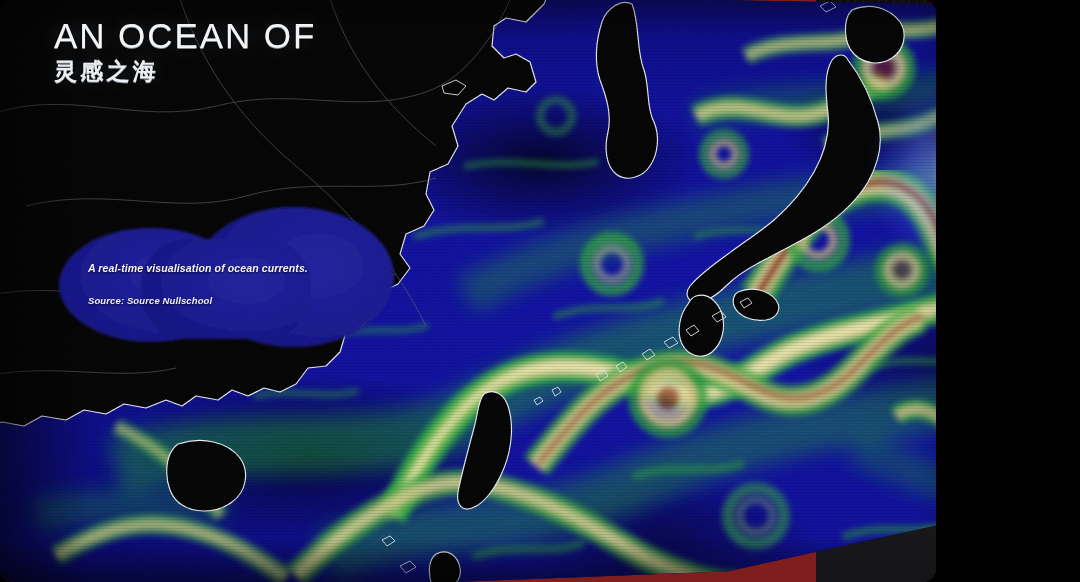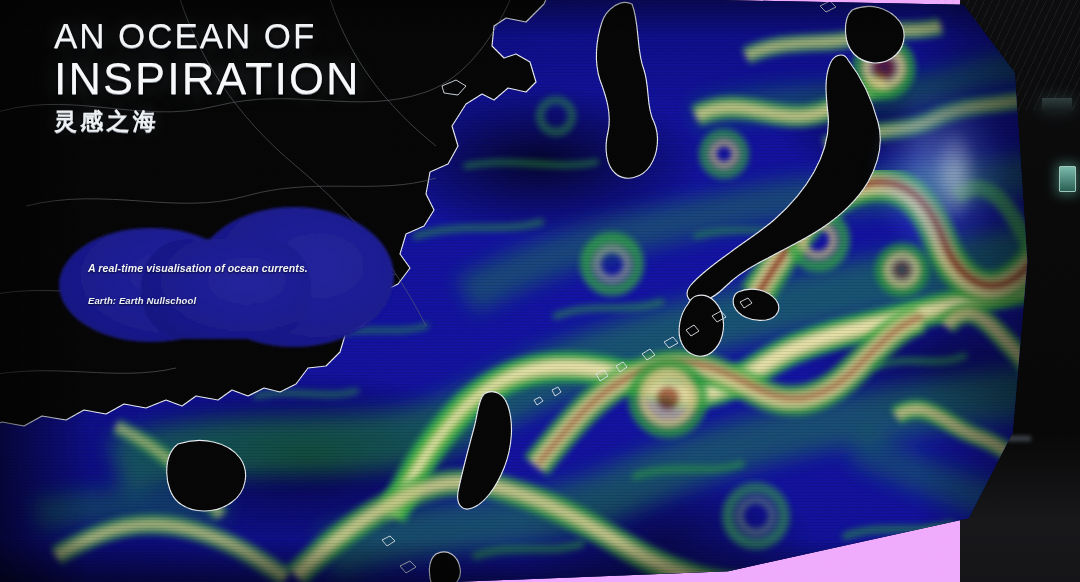--- a/index.html
+++ b/index.html
@@ -2,22 +2,23 @@
 <html><head>
 <meta charset="utf-8">
 <style>
   html,body{margin:0;padding:0;background:#000;}
   body{
     width:1080px;height:582px;overflow:hidden;
     font-family:"Liberation Sans","DejaVu Sans",sans-serif;
   }
 
   #stage{
-    position:relative;width:1080px;height:582px;overflow:hidden;
-    background:#f0abfc;
+    position:relative;width:936px;height:582px;overflow:hidden;
+    background:#7f1d1d;
+    border-radius:14px;
   }
 
   
   .room{
     position:absolute;right:0;top:0;width:120px;height:582px;
     background:
       linear-gradient(180deg,#0d0d0f 0%,#090909 40%,#060606 100%);
   }
   .room-floor{
     position:absolute;right:0;bottom:0;width:120px;height:150px;
@@ -410,21 +411,20 @@
       </svg>
     </div>
 
     <div class="glare"></div>
     <div class="glare2"></div>
     <div class="scanlines"></div>
     <div class="panel-vignette"></div>
 
     <div class="headline">
       <div class="title-line1">AN OCEAN OF</div>
-      <div class="title-line2">INSPIRATION</div>
       <div class="title-cn">灵感之海</div>
     </div>
 
     <div class="caption-blob">
       <svg viewBox="0 0 350 160" preserveAspectRatio="none">
         <defs>
           <radialGradient id="blobFill" cx="62%" cy="42%" r="72%">
             <stop offset="0%" stop-color="#24249c"></stop>
             <stop offset="55%" stop-color="#1c1c90"></stop>
             <stop offset="100%" stop-color="#14147e"></stop>
@@ -437,20 +437,20 @@
 
           <ellipse cx="105" cy="84" rx="92" ry="57" fill="url(#blobFill)"></ellipse>
 
           <ellipse cx="248" cy="76" rx="100" ry="70" fill="url(#blobFill)"></ellipse>
 
           <rect x="95" y="38" width="170" height="100" rx="46" fill="url(#blobFill)"></rect>
         </g>
       </svg>
       <div class="caption-text">
         <div class="caption-line">A real-time visualisation of ocean currents.</div>
-        <div class="caption-source">Earth: Earth Nullschool</div>
+        <div class="caption-source">Source: Source Nullschool</div>
       </div>
     </div>
 
   </div>
 
   <div class="grain"></div>
 </div>
 
 </body></html>

